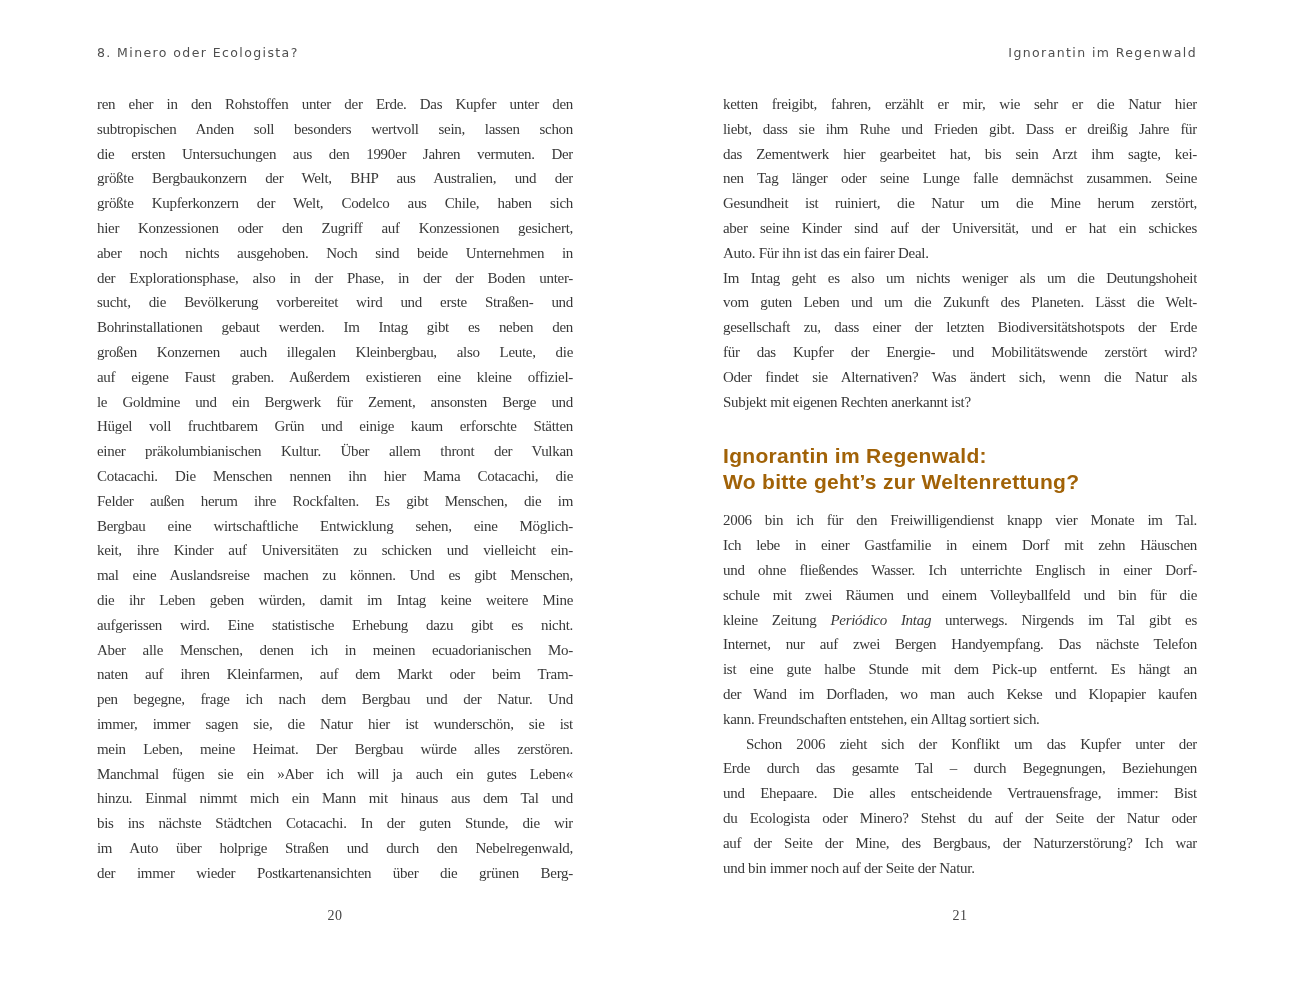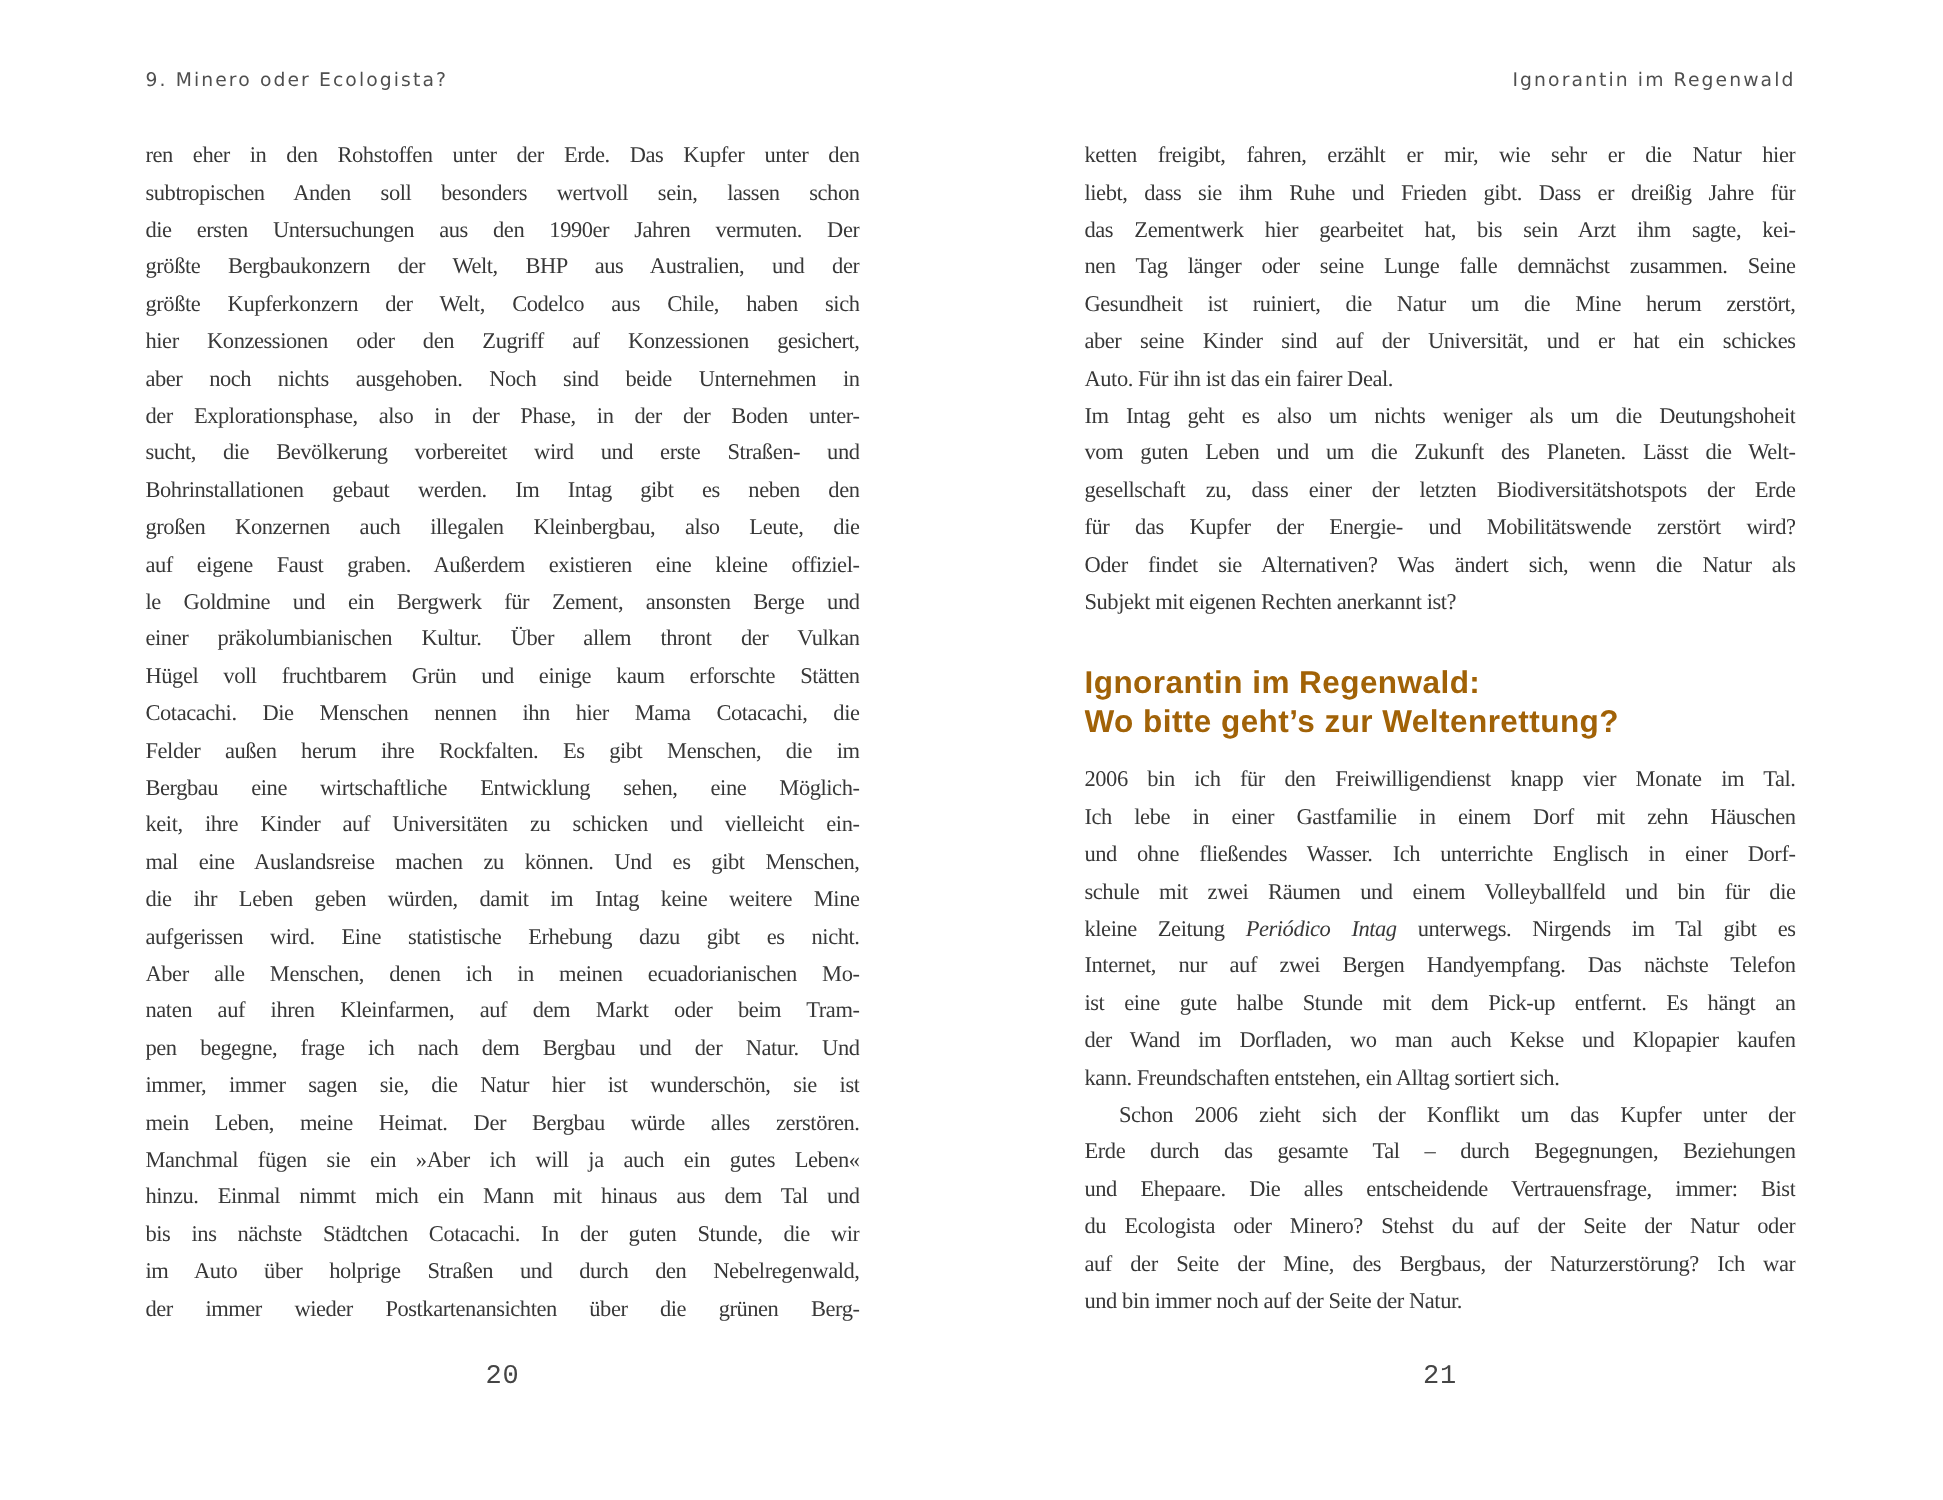--- a/index.html
+++ b/index.html
@@ -37,53 +37,53 @@
   .heading {
     font-family: "Liberation Sans", sans-serif;
     font-weight: bold;
     font-size: 21px; line-height: 26px;
     letter-spacing: 0.3px;
     margin: 29px 0 13px 0;
   }
 
   .pagenum {
     position: absolute; top: 908px;
-    font-family: Liberation Mono, monospace;
-    font-size: 18px; letter-spacing: 0.5px;
+    font-family: Liberation Serif, serif;
+    font-size: 14px; letter-spacing: 0.5px;
     color: #454545; text-align: center;
   }
   #pagenum-left  { left: 97px;  width: 476px; }
   #pagenum-right { left: 723px; width: 474px; }
 </style>
 </head>
 <body>
 
 <div>
 
-  <div class="runhead" id="runhead-left">9. Minero oder Ecologista?</div>
+  <div class="runhead" id="runhead-left">8. Minero oder Ecologista?</div>
 
   <div class="runhead" id="runhead-right">Ignorantin im Regenwald</div>
 
   <div class="page-col" id="left-col">
     <div>
         <div class="line"><span>ren eher in den Rohstoffen unter der Erde. Das Kupfer unter den</span></div>
         <div class="line"><span>subtropischen Anden soll besonders wertvoll sein, lassen schon</span></div>
         <div class="line"><span>die ersten Untersuchungen aus den 1990er Jahren vermuten. Der</span></div>
         <div class="line"><span>größte Bergbaukonzern der Welt, BHP aus Australien, und der</span></div>
         <div class="line"><span>größte Kupferkonzern der Welt, Codelco aus Chile, haben sich</span></div>
         <div class="line"><span>hier Konzessionen oder den Zugriff auf Konzessionen gesichert,</span></div>
         <div class="line"><span>aber noch nichts ausgehoben. Noch sind beide Unternehmen in</span></div>
         <div class="line"><span>der Explorationsphase, also in der Phase, in der der Boden unter-</span></div>
         <div class="line"><span>sucht, die Bevölkerung vorbereitet wird und erste Straßen- und</span></div>
         <div class="line"><span>Bohrinstallationen gebaut werden. Im Intag gibt es neben den</span></div>
         <div class="line"><span>großen Konzernen auch illegalen Kleinbergbau, also Leute, die</span></div>
         <div class="line"><span>auf eigene Faust graben. Außerdem existieren eine kleine offiziel-</span></div>
         <div class="line"><span>le Goldmine und ein Bergwerk für Zement, ansonsten Berge und</span></div>
+        <div class="line"><span>Hügel voll fruchtbarem Grün und einige kaum erforschte Stätten</span></div>
         <div class="line"><span>einer präkolumbianischen Kultur. Über allem thront der Vulkan</span></div>
-        <div class="line"><span>Hügel voll fruchtbarem Grün und einige kaum erforschte Stätten</span></div>
         <div class="line"><span>Cotacachi. Die Menschen nennen ihn hier Mama Cotacachi, die</span></div>
         <div class="line"><span>Felder außen herum ihre Rockfalten. Es gibt Menschen, die im</span></div>
         <div class="line"><span>Bergbau eine wirtschaftliche Entwicklung sehen, eine Möglich-</span></div>
         <div class="line"><span>keit, ihre Kinder auf Universitäten zu schicken und vielleicht ein-</span></div>
         <div class="line"><span>mal eine Auslandsreise machen zu können. Und es gibt Menschen,</span></div>
         <div class="line"><span>die ihr Leben geben würden, damit im Intag keine weitere Mine</span></div>
         <div class="line"><span>aufgerissen wird. Eine statistische Erhebung dazu gibt es nicht.</span></div>
         <div class="line"><span>Aber alle Menschen, denen ich in meinen ecuadorianischen Mo-</span></div>
         <div class="line"><span>naten auf ihren Kleinfarmen, auf dem Markt oder beim Tram-</span></div>
         <div class="line"><span>pen begegne, frage ich nach dem Bergbau und der Natur. Und</span></div>

